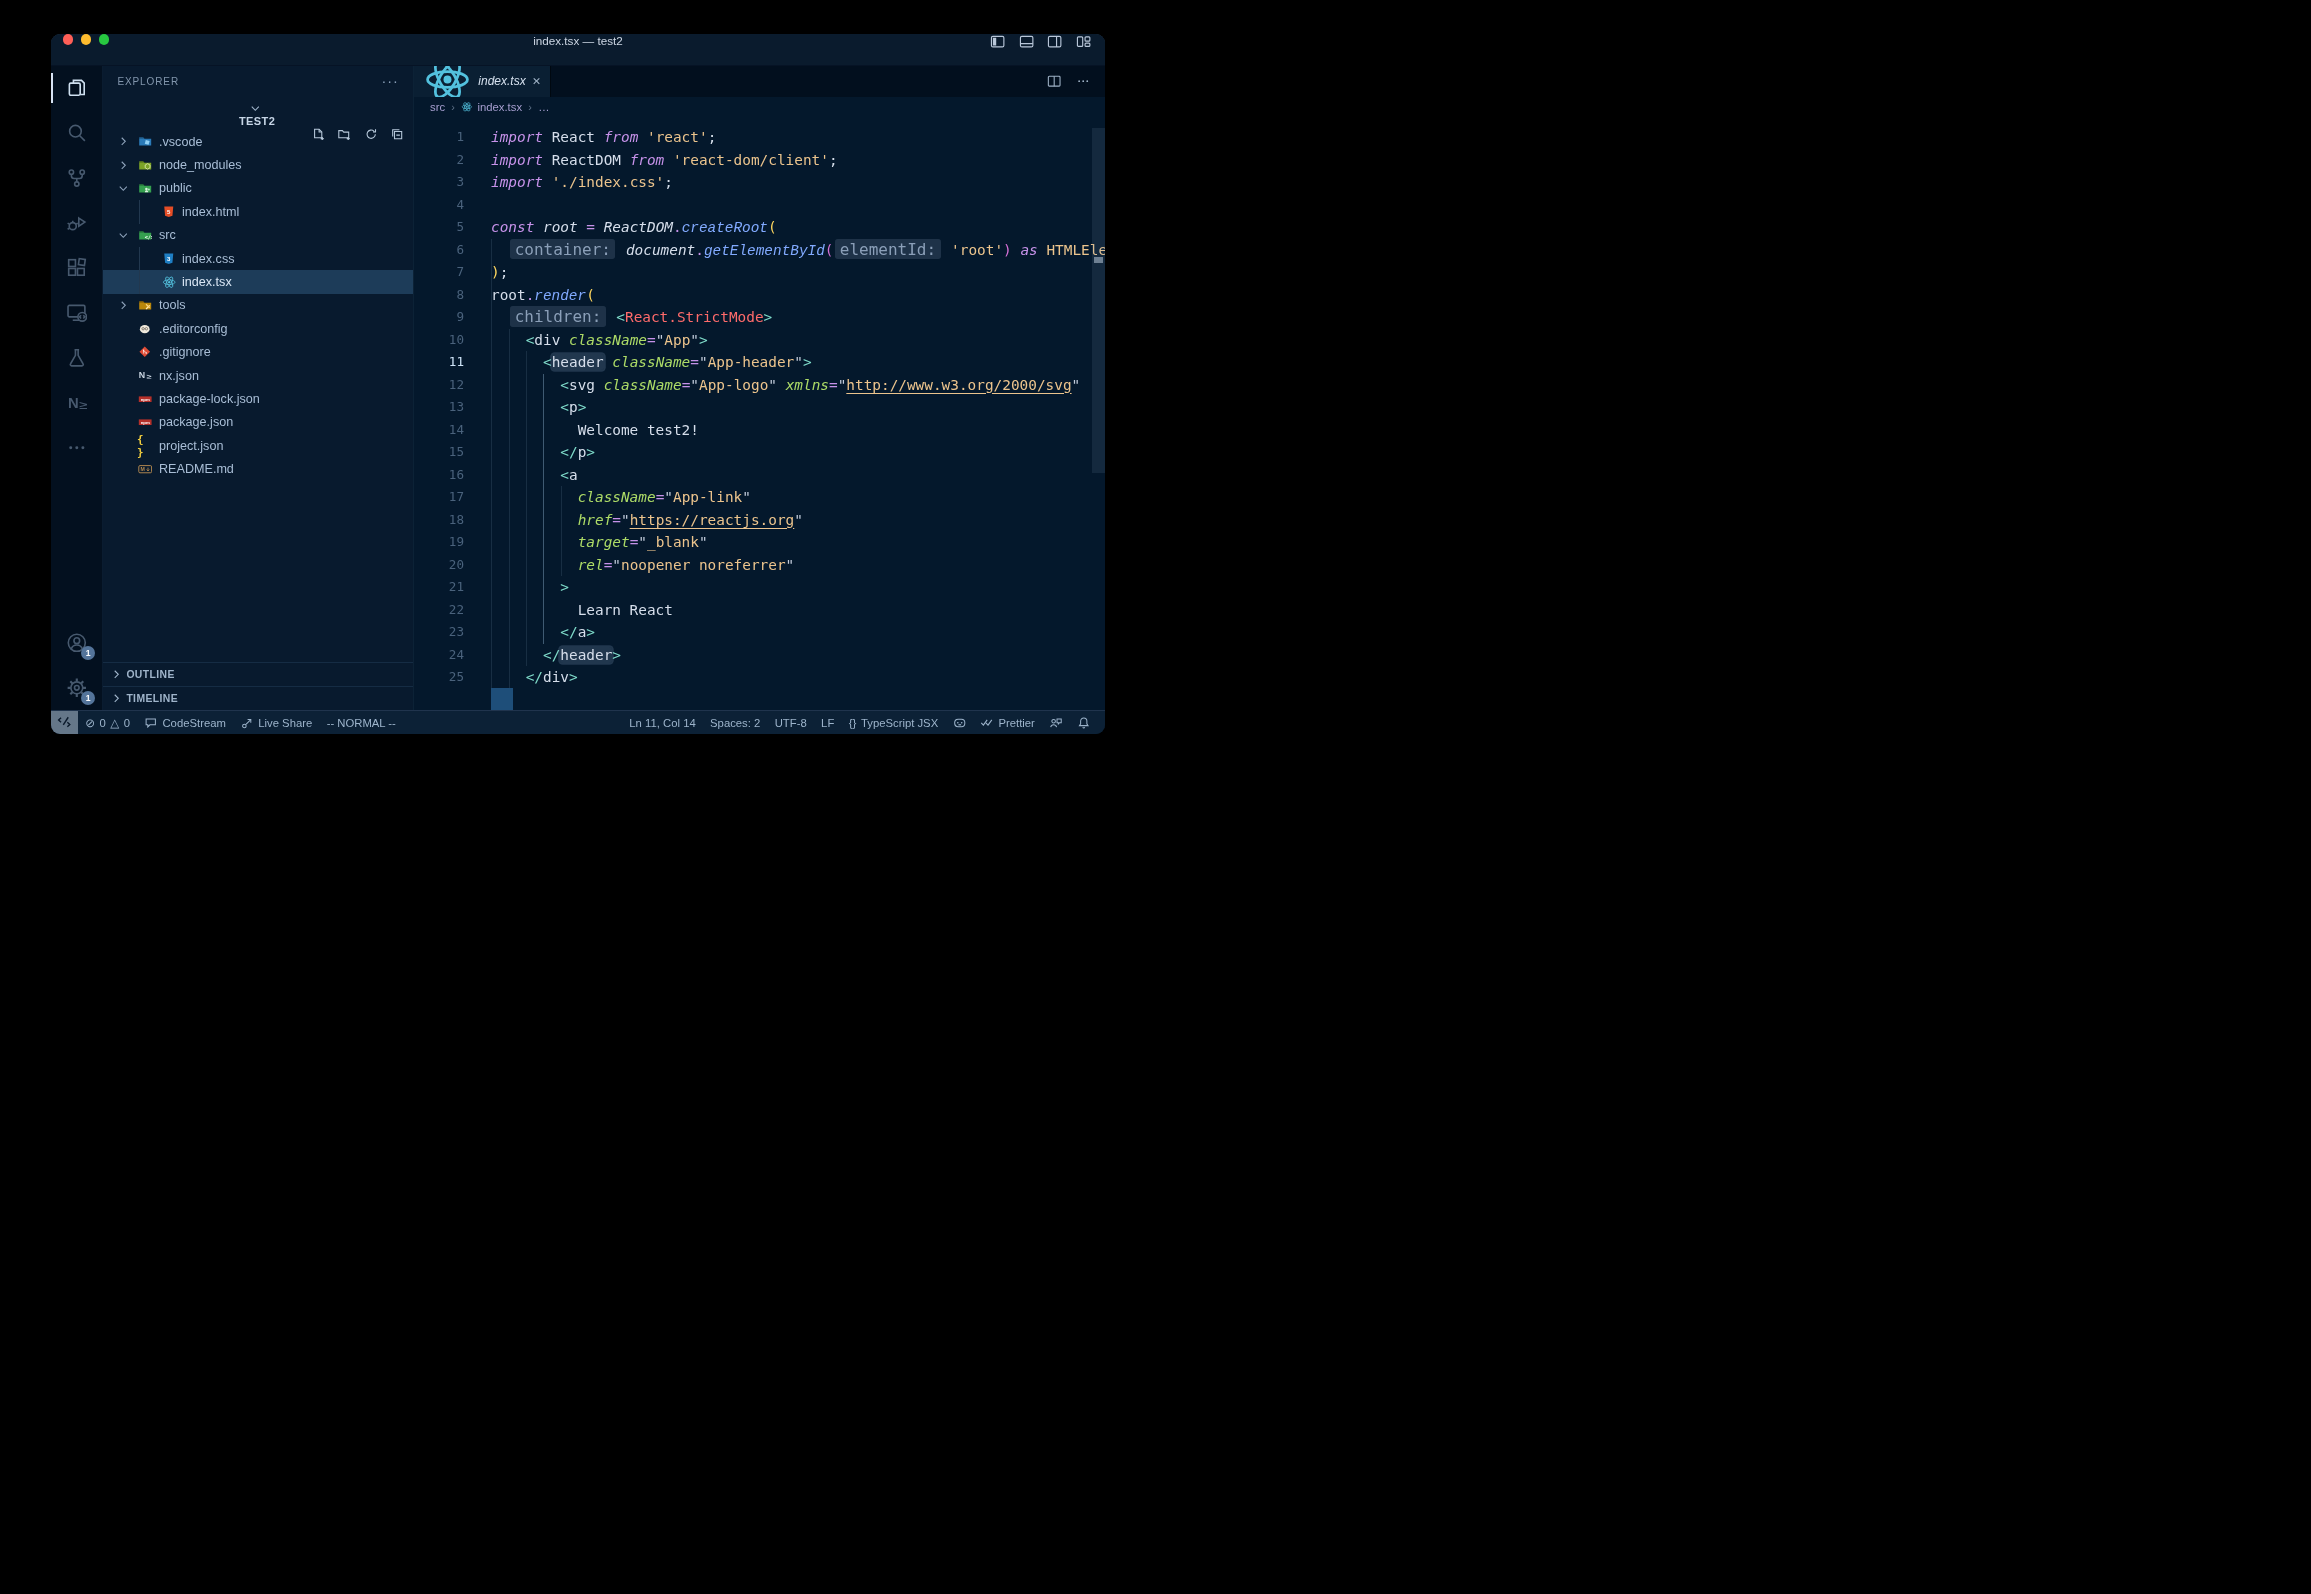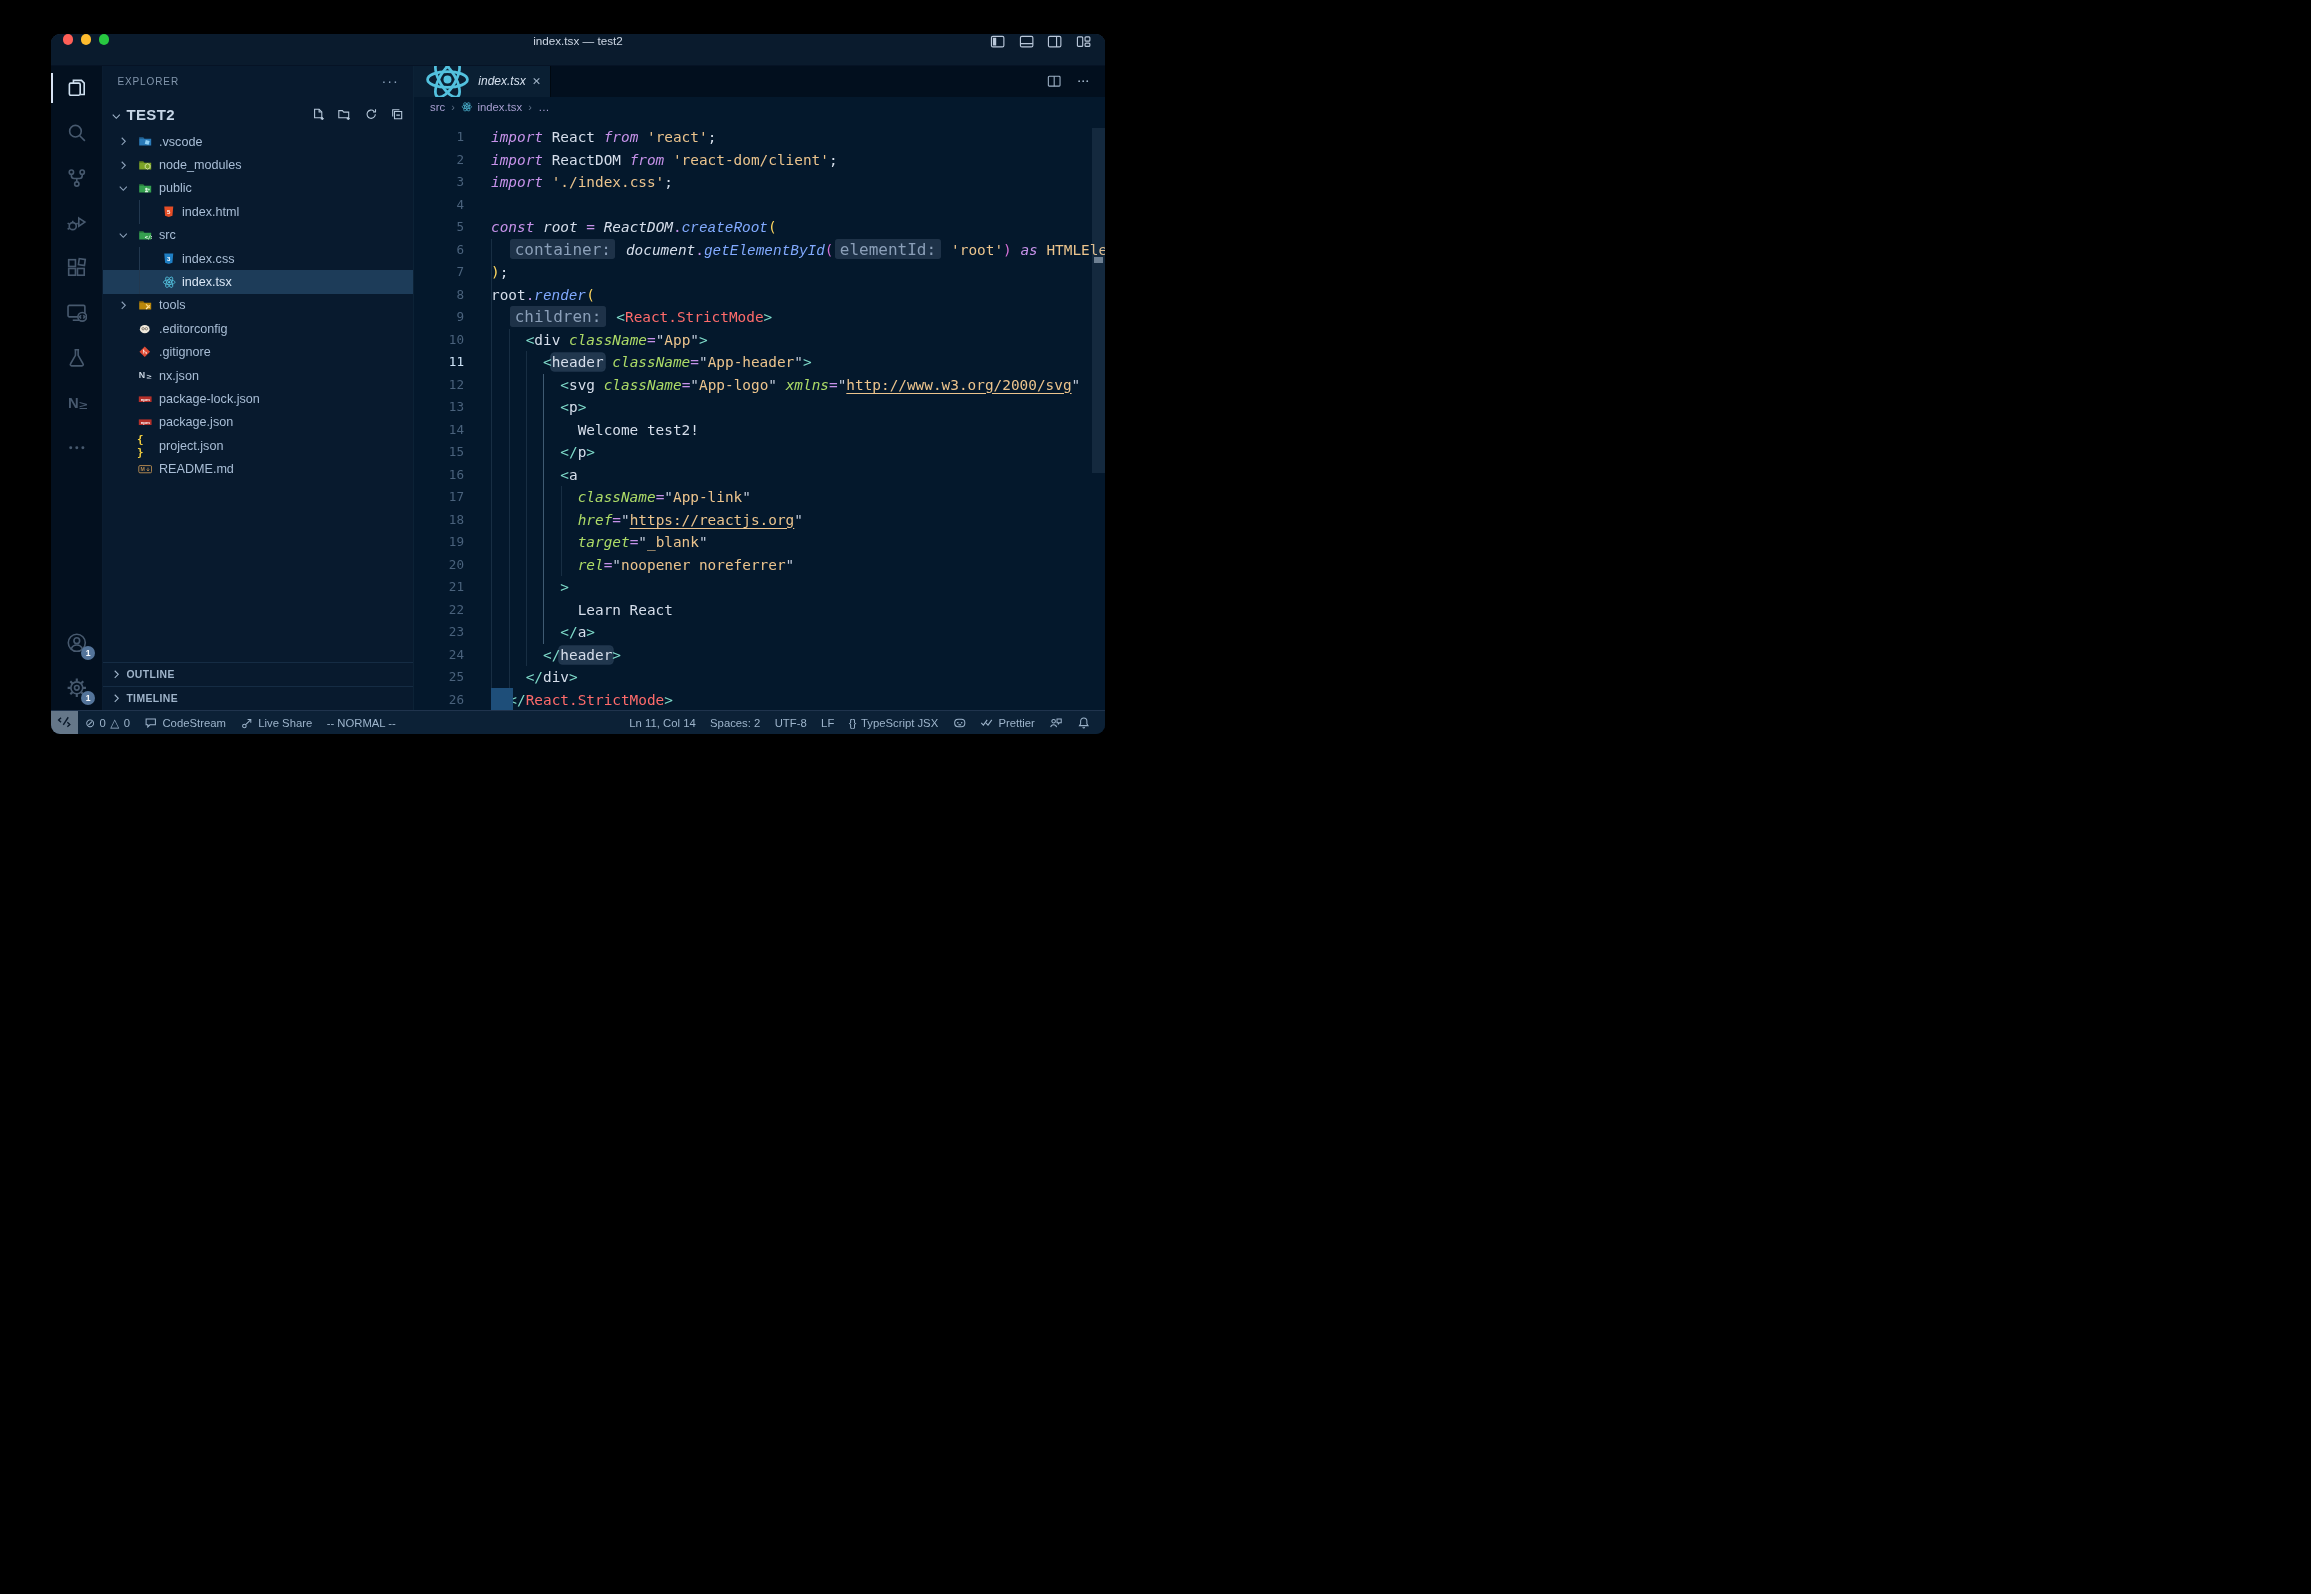--- a/index.html
+++ b/index.html
@@ -36,21 +36,21 @@
     border-radius:7.2px; background:#54749a; color:#fff; font-size:8.6px; font-weight:700;
     display:flex; align-items:center; justify-content:center; }
 
   
   #sidebar { width:311px; background:#081a2e; border-right:0.9px solid #0c2236;
     display:flex; flex-direction:column; }
   .sb-header { height:31.5px; display:flex; align-items:center; padding:0 14.4px;
     color:#8296ac; font-size:10px; letter-spacing:0.9px; }
   .sb-header .more { margin-left:auto; color:#8aa0b8; font-size:14.4px; letter-spacing:0.9px; }
   .sb-section { height:24px; display:flex; align-items:center; padding:0 9px 0 7.2px;
-    color:#c6d5e6; font-weight:700; font-size:15px; letter-spacing:0.4px; margin-top:5.4px; }
+    color:#c6d5e6; font-weight:700; font-size:11px; letter-spacing:0.4px; margin-top:5.4px;flex-direction:column; }
   .sb-section .chev { width:12.6px; height:12.6px; margin-right:3.6px; color:#9fb4ca; }
   .sb-actions { margin-left:auto; display:flex; gap:11.7px; color:#b6c8da; }
   .sb-actions .ic { width:14.4px; height:14.4px; }
   #tree { position:relative; padding-top:3.6px; }
   .trow { position:relative; height:23.4px; display:flex; align-items:center;
     color:#a9bed6; font-size:12.6px; }
   .trow.selected { background:#1d3c59; color:#dbe8f6; }
   .trow .chev { width:12.6px; height:12.6px; color:#8da2ba; position:absolute; left:14.4px; }
   .trow .ficon { position:absolute; width:16px; height:16px; display:flex;
     align-items:center; justify-content:center; }
@@ -522,21 +522,20 @@
           <div class="cline"><span class="ln">16</span><span class="ctext"><span class="tk-var">        </span><span class="tk-ab">&lt;</span><span class="tk-tag">a</span></span></div>
           <div class="cline"><span class="ln">17</span><span class="ctext"><span class="tk-var">          </span><span class="tk-attr">className</span><span class="tk-op">=</span><span class="tk-q">"</span><span class="tk-str">App-link</span><span class="tk-q">"</span></span></div>
           <div class="cline"><span class="ln">18</span><span class="ctext"><span class="tk-var">          </span><span class="tk-attr">href</span><span class="tk-op">=</span><span class="tk-q">"</span><span class="tk-url">https://reactjs.org</span><span class="tk-q">"</span></span></div>
           <div class="cline"><span class="ln">19</span><span class="ctext"><span class="tk-var">          </span><span class="tk-attr">target</span><span class="tk-op">=</span><span class="tk-q">"</span><span class="tk-str">_blank</span><span class="tk-q">"</span></span></div>
           <div class="cline"><span class="ln">20</span><span class="ctext"><span class="tk-var">          </span><span class="tk-attr">rel</span><span class="tk-op">=</span><span class="tk-q">"</span><span class="tk-str">noopener noreferrer</span><span class="tk-q">"</span></span></div>
           <div class="cline"><span class="ln">21</span><span class="ctext"><span class="tk-var">        </span><span class="tk-ab">&gt;</span></span></div>
           <div class="cline"><span class="ln">22</span><span class="ctext"><span class="tk-var">          </span><span class="tk-txt">Learn React</span></span></div>
           <div class="cline"><span class="ln">23</span><span class="ctext"><span class="tk-var">        </span><span class="tk-ab">&lt;/</span><span class="tk-tag">a</span><span class="tk-ab">&gt;</span></span></div>
           <div class="cline"><span class="ln">24</span><span class="ctext"><span class="tk-var">      </span><span class="tk-ab">&lt;/</span><span class="tk-tag tk-hl">header</span><span class="tk-ab">&gt;</span></span></div>
           <div class="cline"><span class="ln">25</span><span class="ctext"><span class="tk-var">    </span><span class="tk-ab">&lt;/</span><span class="tk-tag">div</span><span class="tk-ab">&gt;</span></span></div>
-          <div class="cline"><span class="ln">26</span><span class="ctext"><span class="tk-var">  </span><span class="tk-ab">&lt;/</span><span class="tk-comp">React.StrictMode</span><span class="tk-ab">&gt;</span></span></div>
           <div class="iguide" style="left: 77px; top: 122px; height: 472px;"></div>
           <div class="iguide" style="left: 95px; top: 212px; height: 360px;"></div>
           <div class="iguide" style="left: 112px; top: 234px; height: 315px;"></div>
           <div class="iguide on" style="left: 129px; top: 257px; height: 270px;"></div>
           <div class="iguide" style="left: 147px; top: 369px; height: 90px;"></div>
           <div id="fold-mark" style="top: 571px;"></div>
           <div id="vscroll"></div>
           <div class="ruler-mark" style="top: 140px;"></div>
         </div>
     </div>

